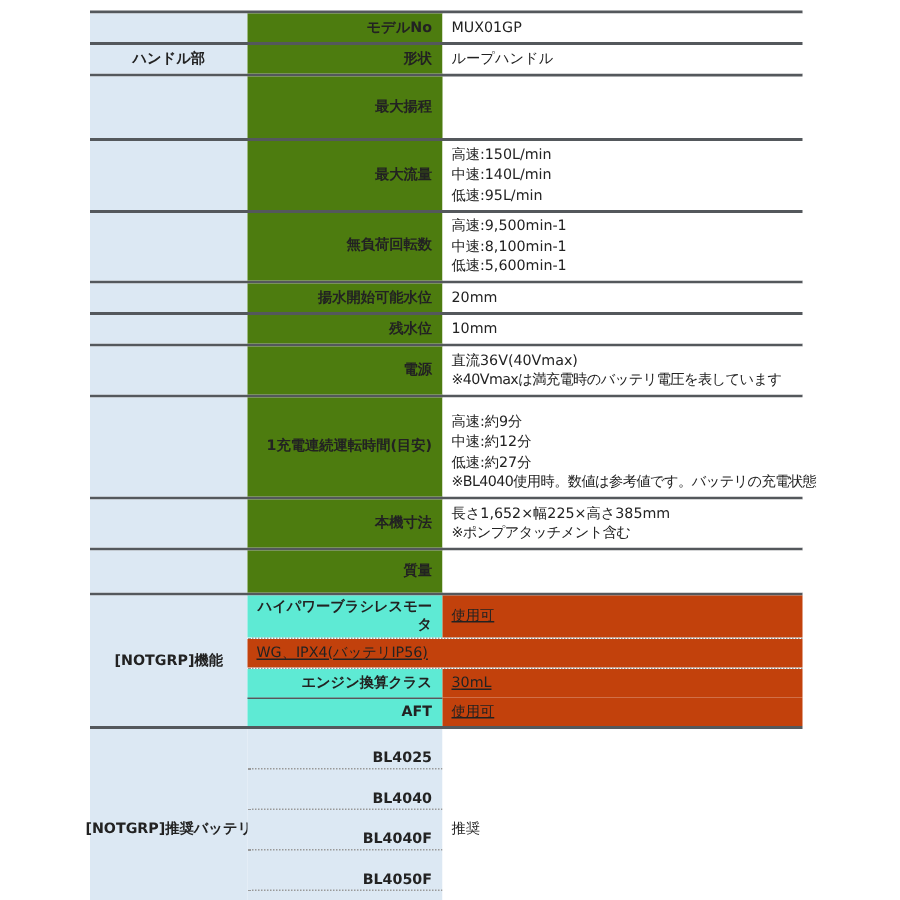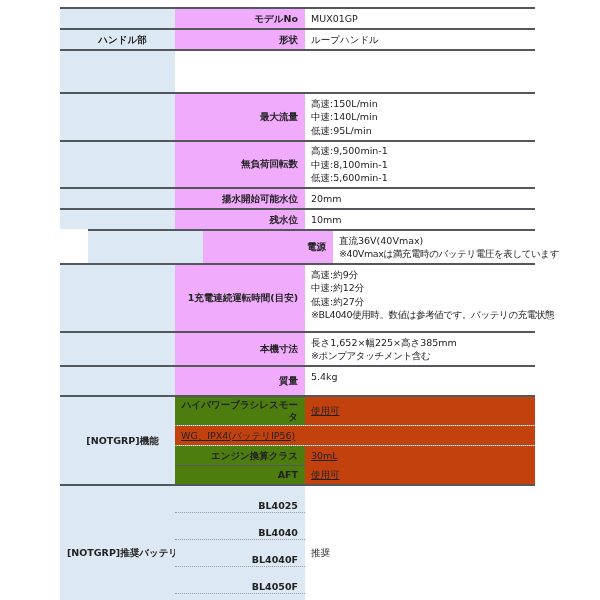--- a/index.html
+++ b/index.html
@@ -4,40 +4,40 @@
 <style>
   html,body{margin:0;padding:0;background:#ffffff;width:600px;height:600px;
     font-family:"DejaVu Sans","Liberation Sans",sans-serif;color:#222;}
   .spec-table{position:absolute;left:60px;top:7px;width:475px;
     border-top:2px solid #54585c;border-bottom:2px solid #54585c;font-size:9.5px;}
   .mrow{display:flex;align-items:stretch;}
   .mrow + .mrow{border-top:2px solid #54585c;}
   
   .cg{width:105px;flex:0 0 105px;background:#dce8f3;display:flex;flex-direction:column;
     align-items:center;justify-content:center;text-align:left;font-weight:bold;
-    white-space:nowrap;line-height:12px;padding-left:10px;}
-  .cl{width:130px;flex:0 0 130px;background:#f0abfc;display:flex;align-items:center;
+    white-space:nowrap;line-height:12px;}
+  .cl{width:130px;flex:0 0 130px;background:#4d7c0f;display:flex;align-items:center;
     justify-content:flex-end;text-align:right;font-weight:bold;padding:2.5px 7px 2.5px 0;
     box-sizing:border-box;line-height:12px;}
-  .cv{flex:1 1 auto;background:#ffffff;display:flex;flex-direction:column;justify-content:flex-start;
+  .cv{flex:1 1 auto;background:#ffffff;display:flex;flex-direction:column;justify-content:flex-end;
     padding:2.5px 0 2.5px 6px;box-sizing:border-box;}
   .vl{line-height:13.5px;white-space:nowrap;}
   .vl.note{letter-spacing:-0.4px;}
   
   .h1{min-height:19px;}
   .h3{min-height:41px;}
-  .h-power{min-height:28px;margin-left:28px;}
+  .h-power{min-height:28px;}
   .h-runtime{min-height:66px;}
   .h-dim{min-height:32px;}
   .h-weight{min-height:28px;}
   
   .subcol{flex:1 1 auto;display:flex;flex-direction:column;}
   .srow{display:flex;align-items:stretch;min-height:19px;}
   .srow.dot{border-top:1px dotted #999;}
-  .cl2{width:130px;flex:0 0 130px;background:#4d7c0f;display:flex;align-items:center;
+  .cl2{width:130px;flex:0 0 130px;background:#5eead4;display:flex;align-items:center;
     justify-content:flex-end;text-align:right;font-weight:bold;padding:2px 7px 2px 0;
     box-sizing:border-box;line-height:12px;}
   .cl2.solid-top{border-top:1.5px solid #54585c;}
   .cv2{flex:1 1 auto;background:#c2410c;display:flex;align-items:center;
     padding:2px 0 2px 6px;box-sizing:border-box;line-height:13.5px;white-space:nowrap;text-decoration:underline;}
   .labcol{width:130px;flex:0 0 130px;background:#dce8f3;display:flex;flex-direction:column;}
   .bl{min-height:20px;display:flex;align-items:center;justify-content:flex-end;
     text-align:right;font-weight:bold;padding:14px 7px 1px 0;box-sizing:border-box;}
   .bl + .bl{border-top:1px dotted #999;}
   .cv.merged{justify-content:center;}
@@ -58,20 +58,21 @@
   <div class="mrow h1">
     <div class="cg">ハンドル部</div>
     <div class="cl">形状</div>
     <div class="cv">
       <div class="vl">ループハンドル</div>
     </div>
   </div>
 
   <div class="mrow h3">
     <div class="cg"></div>
+    <div class="cl">最大揚程</div>
   </div>
 
   <div class="mrow h3">
     <div class="cg"></div>
     <div class="cl">最大流量</div>
     <div class="cv">
       <div class="vl">高速:150L/min</div>
       <div class="vl">中速:140L/min</div>
       <div class="vl">低速:95L/min</div>
     </div>
@@ -129,21 +130,20 @@
     <div class="cv">
       <div class="vl">長さ1,652×幅225×高さ385mm</div>
       <div class="vl note">※ポンプアタッチメント含む</div>
     </div>
   </div>
 
   <div class="mrow h-weight">
     <div class="cg"></div>
     <div class="cl">質量</div>
     <div class="cv">
-      <div class="vl">5.4kg</div>
     </div>
   </div>
 
   <div class="mrow">
     <div class="cg">[NOTGRP]機能</div>
     <div class="subcol">
       <div class="srow">
         <div class="cl2">ハイパワーブラシレスモータ</div>
         <div class="cv2">使用可</div>
       </div>

